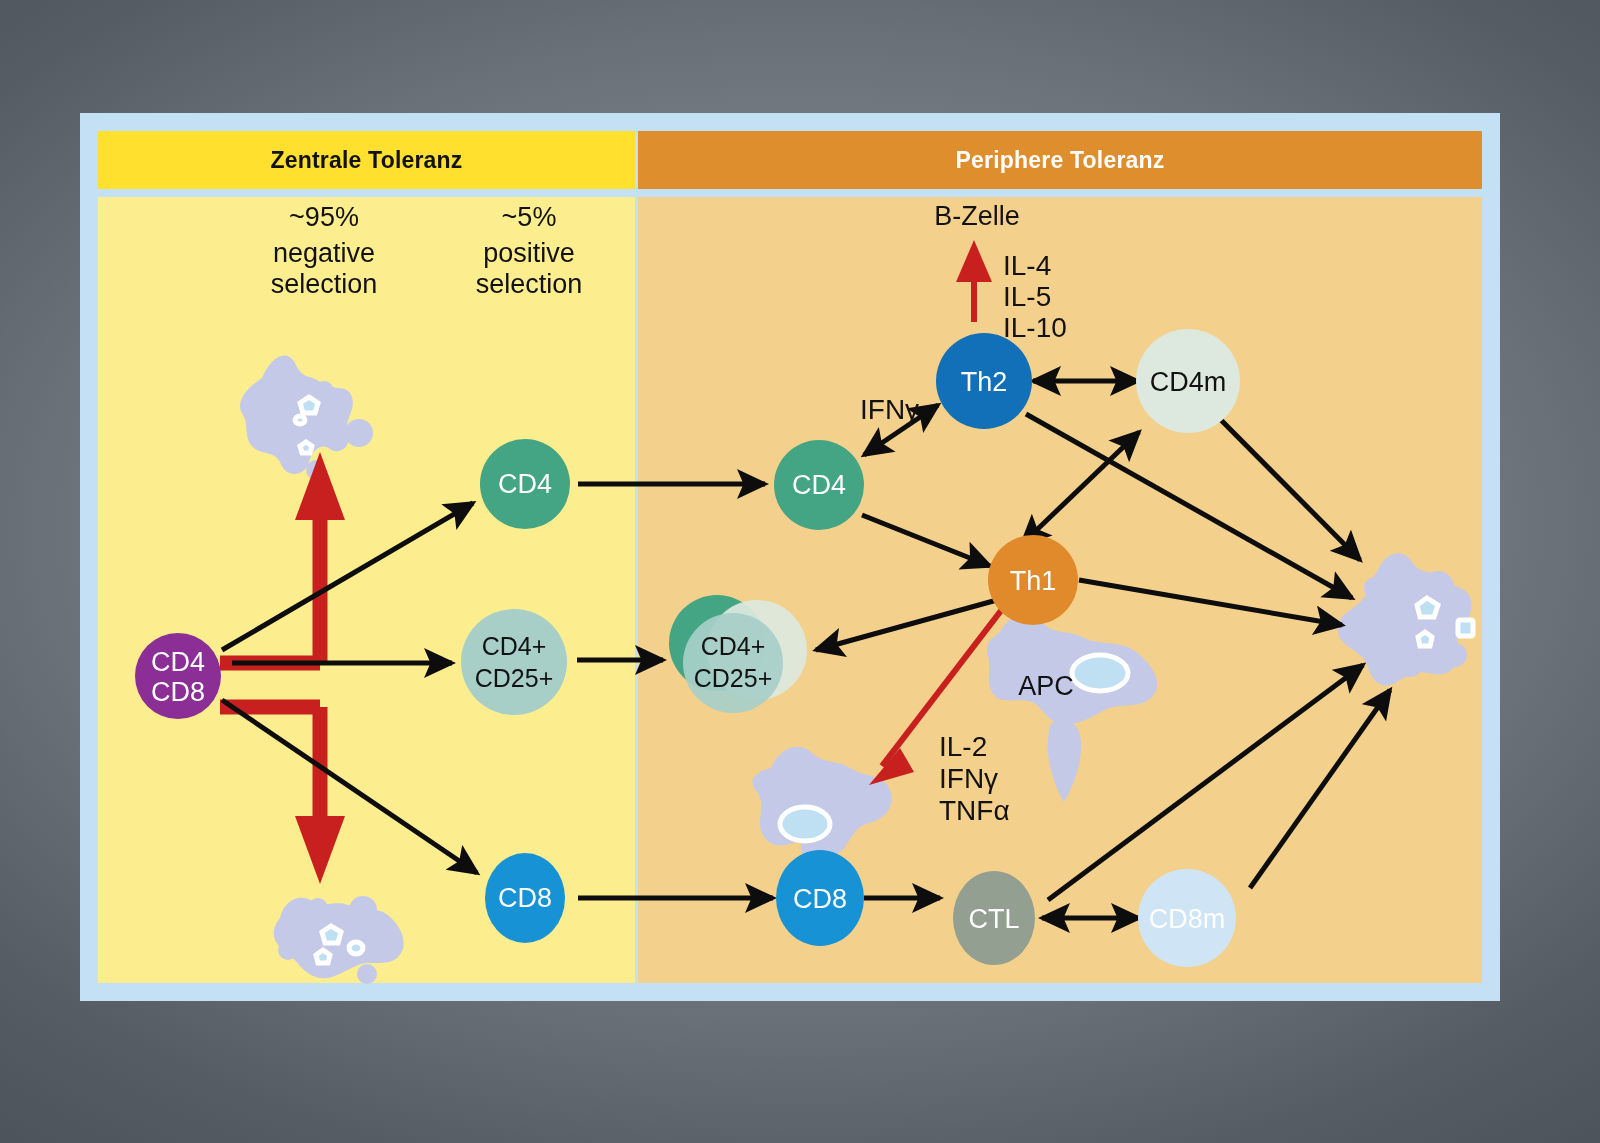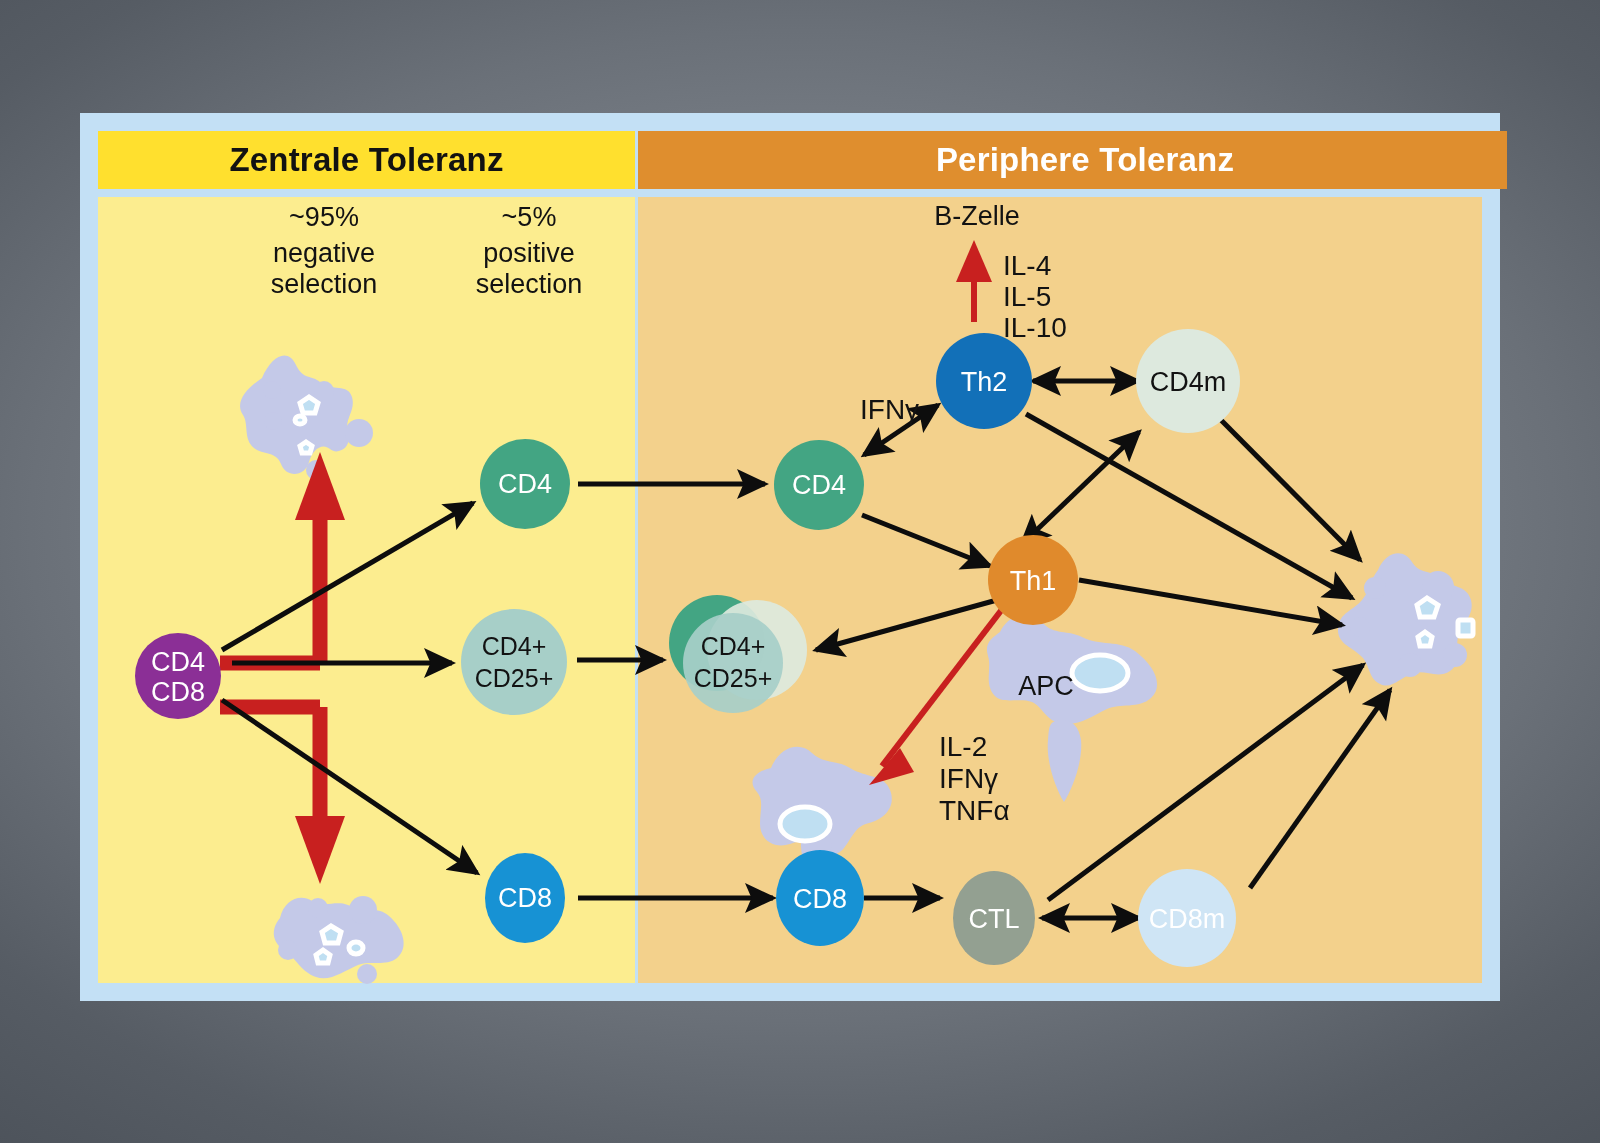--- a/index.html
+++ b/index.html
@@ -12,22 +12,22 @@
       #4a5058;
   }
   #stage{position:relative;width:1600px;height:1143px;}
   #frame{
     position:absolute;left:80px;top:113px;width:1420px;height:888px;
     background:#c3e0f5;
   }
   #panels{position:absolute;left:18px;top:18px;width:1384px;height:852px;}
   .band{position:absolute;top:0;height:58px;display:flex;align-items:center;justify-content:center;}
   #band-left{left:0;width:537px;background:#ffe02e;}
-  #band-right{left:540px;width:844px;background:#df8e2e;padding-left:25px;}
-  .band-title{font-size:33px;font-weight:bold;letter-spacing:.2px;}
+  #band-right{left:540px;width:844px;background:#df8e2e;}
+  .band-title{font-size:23px;font-weight:bold;letter-spacing:.2px;}
   #band-left .band-title{color:#121212;}
   #band-right .band-title{color:#ffffff;}
   .body-panel{position:absolute;top:66px;height:786px;}
   #body-left{left:0;width:537px;background:#fced8f;}
   #body-right{left:540px;width:844px;background:#f3d18c;}
   svg#art{position:absolute;left:0;top:0;width:1600px;height:1143px;overflow:visible;}
   .cap{fill:#121212;font-size:27px;font-family:"Liberation Sans", sans-serif;text-anchor:middle;}
   .cyto{fill:#121212;font-size:28px;font-family:"Liberation Sans", sans-serif;}
   .nlabel{font-size:27px;font-family:"Liberation Sans", sans-serif;text-anchor:middle;dominant-baseline:central;}
   .nlabel.w{fill:#ffffff;}

